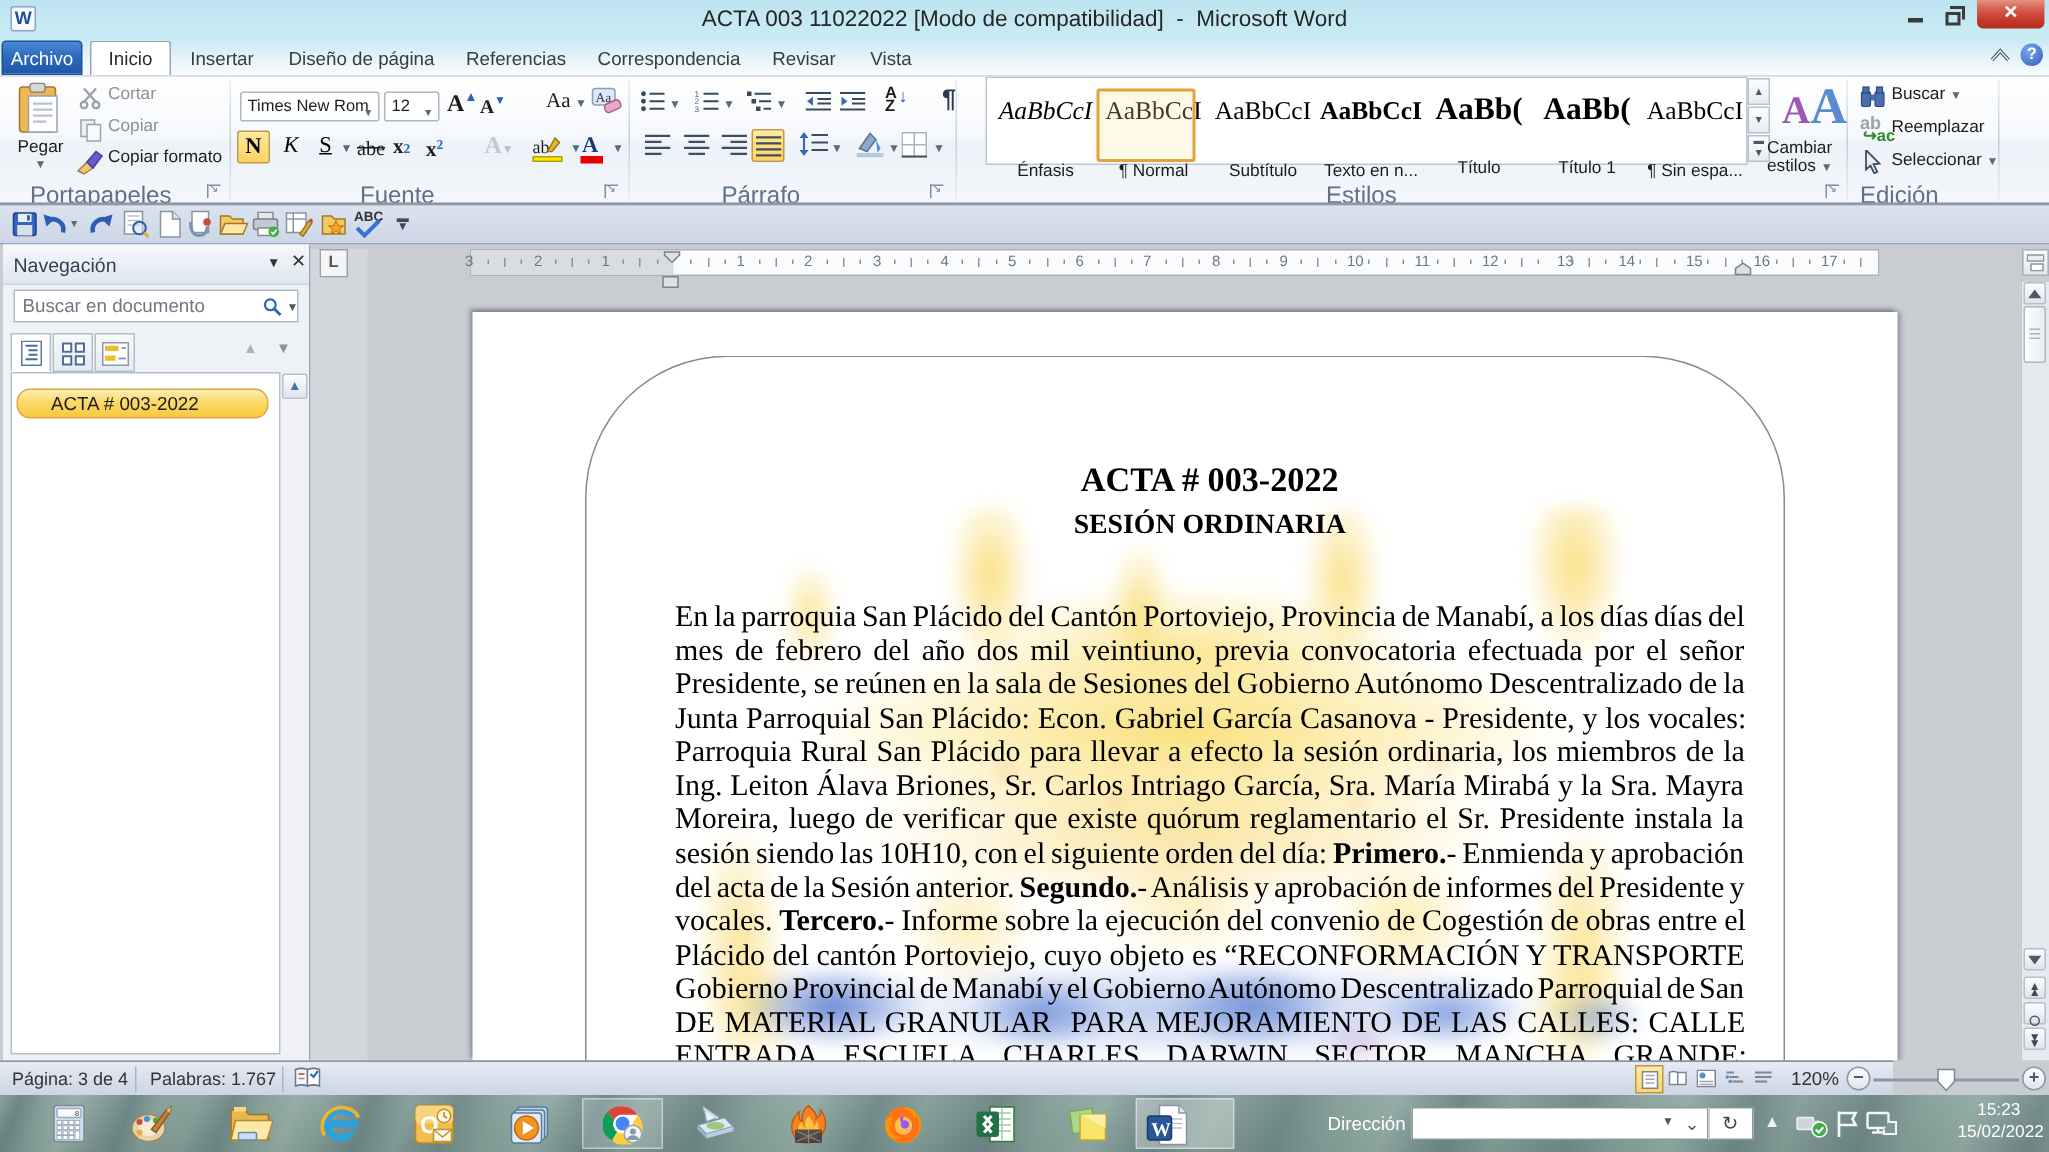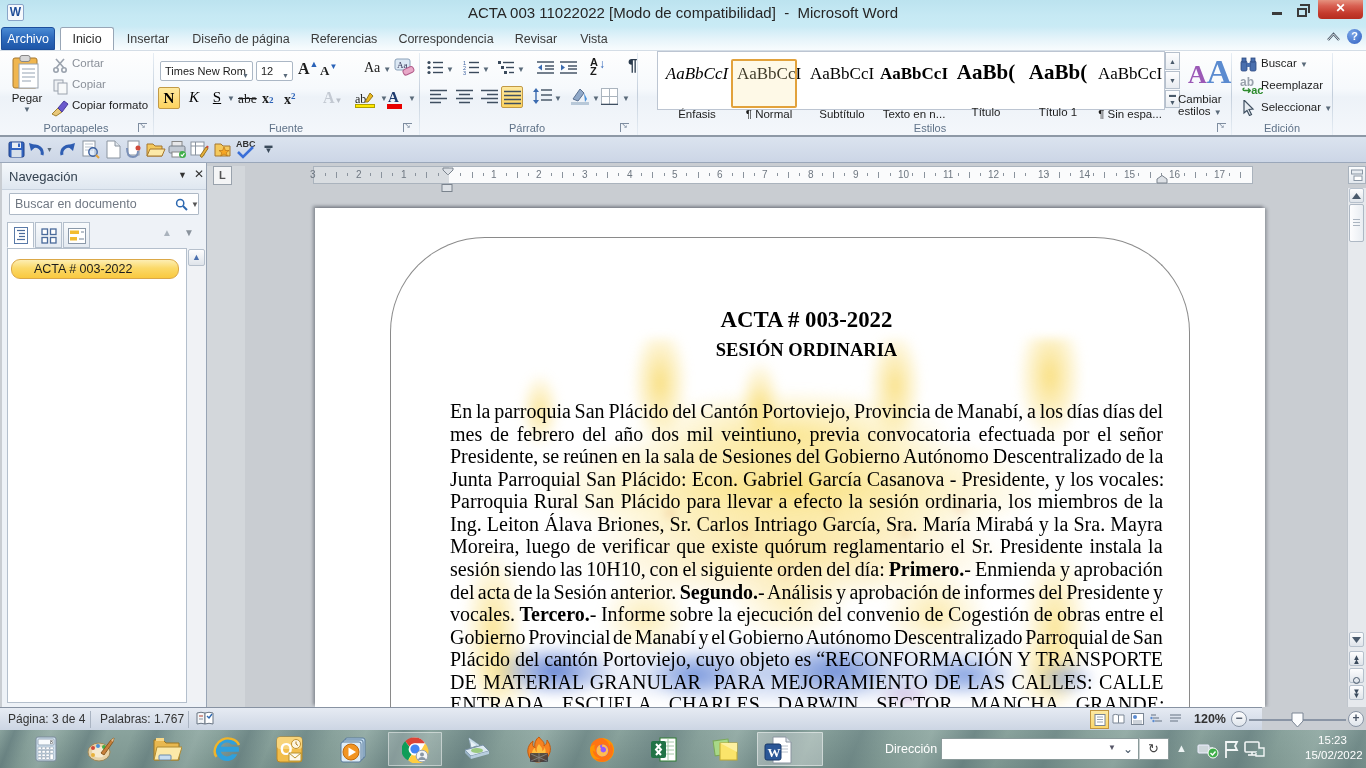--- a/index.html
+++ b/index.html
@@ -25,21 +25,21 @@
 #tab-archivo { left:1px; top:1px; width:54px; height:23px; background:linear-gradient(to bottom,#4a8bd4 0%,#2d6bbd 45%,#1e56a8 100%);
   border-radius:3px 3px 0 0; color:#fff; border:1px solid #1c4f9c; line-height:22px;}
 #tab-inicio { left:60px; top:1px; width:54px; height:24px; background:#ffffff; border:1px solid #98a6b6; border-bottom:none; border-radius:2.5px 2.5px 0 0; color:#2b2b2b; line-height:23px;}
 #help { left:1347px; top:29px; width:15px; height:15px; border-radius:50%; background:radial-gradient(circle at 35% 30%,#7aa6e8,#2f5fc0); color:#fff; font-size:11px; font-weight:bold; text-align:center; line-height:15px; }
 
 
 #ribbon { left:0; top:50px; width:1366px; height:85px;
   background:linear-gradient(to bottom,#fefefe 0%,#f6f9fc 45%,#edf2f8 55%,#f4f7fb 100%); border-top:1px solid #d4dde6;}
 #ribbon-bottom { left:0; top:135px; width:1366px; height:2px; background:#8e99a6; }
 .gsep { position:absolute; top:2px; width:1px; height:82px; background:linear-gradient(to bottom,#e7eef5,#c3cedb 50%,#e7eef5); }
-.glabel { position:absolute; top:71px; font-size:11px; color:#5f7288; text-align:center; }
+.glabel { position:absolute; top:71px; font-size:16px; color:#5f7288; text-align:left; }
 .launcher { position:absolute; top:72px; width:9px; height:9px; border-left:1px solid #7e8da0; border-top:1px solid #7e8da0; }
 .launcher:before { content:"\2198"; position:absolute; left:0px; top:-3px; font-size:8px; color:#7e8da0;}
 .ribtxt { position:absolute; font-size:11.5px; color:#444; }
 .gray { color:#8a9099; }
 .dd { color:#5a6a7a; font-size:8px; }
 
 
 .ric { position:absolute; }
 .combo { position:absolute; height:20px; background:#fff; border:1px solid #abb7c5; border-radius:2px; font-size:11px; color:#1c1c1c; line-height:18px; padding-left:4px;}
 .combo .ca { position:absolute; right:3px; top:5px; font-size:7px; color:#5a6a7a;}
@@ -662,22 +662,22 @@
       <div class="ln" style="word-spacing:-1.223px;">En la parroquia San Plácido del Cantón Portoviejo, Provincia de Manabí, a los días días del</div>
       <div class="ln" style="word-spacing:2.806px;">mes de febrero del año dos mil veintiuno, previa convocatoria efectuada por el señor</div>
       <div class="ln" style="word-spacing:-0.842px;">Presidente, se reúnen en la sala de Sesiones del Gobierno Autónomo Descentralizado de la</div>
       <div class="ln" style="word-spacing:0.184px;">Junta Parroquial San Plácido: Econ. Gabriel García Casanova - Presidente, y los vocales:</div>
       <div class="ln" style="word-spacing:1.079px;">Parroquia Rural San Plácido para llevar a efecto la sesión ordinaria, los miembros de la</div>
       <div class="ln" style="word-spacing:0.195px;">Ing. Leiton Álava Briones, Sr. Carlos Intriago García, Sra. María Mirabá y la Sra. Mayra</div>
       <div class="ln" style="word-spacing:1.433px;">Moreira, luego de verificar que existe quórum reglamentario el Sr. Presidente instala la</div>
       <div class="ln" style="word-spacing:-1.074px;">sesión siendo las 10H10, con el siguiente orden del día: <b>Primero.</b>- Enmienda y aprobación</div>
       <div class="ln" style="word-spacing:-1.604px;">del acta de la Sesión anterior. <b>Segundo.</b>- Análisis y aprobación de informes del Presidente y</div>
       <div class="ln" style="word-spacing:-0.467px;">vocales. <b>Tercero.</b>- Informe sobre la ejecución del convenio de Cogestión de obras entre el</div>
+      <div class="ln" style="word-spacing:-0.054px;">Plácido del cantón Portoviejo, cuyo objeto es “RECONFORMACIÓN Y TRANSPORTE</div>
       <div class="ln" style="word-spacing:-2.312px;">Gobierno Provincial de Manabí y el Gobierno Autónomo Descentralizado Parroquial de San</div>
-      <div class="ln" style="word-spacing:-0.054px;">Plácido del cantón Portoviejo, cuyo objeto es “RECONFORMACIÓN Y TRANSPORTE</div>
       <div class="ln" style="word-spacing:1.393px;">DE MATERIAL GRANULAR&nbsp; PARA MEJORAMIENTO DE LAS CALLES: CALLE</div>
       <div class="ln" style="word-spacing:12.666px;">ENTRADA ESCUELA CHARLES DARWIN SECTOR MANCHA GRANDE;</div>
     </div>
   </div>
 </div>
 
 <div class="abs" id="statusbar">
   <span style="position:absolute;left:8px;top:4px;">Página: 3 de 4</span>
   <div class="sep" style="left:90px;"></div>
   <span style="position:absolute;left:100px;top:4px;">Palabras: 1.767</span>
@@ -720,21 +720,21 @@
           <circle cx="3.5" cy="8" r="1.2"></circle>
         </g>
       </svg></div>
   <div class="vbtn" style="left:1166px;"><svg width="13" height="12" viewBox="0 0 13 12">
         <g stroke="#7a8694" stroke-width="1.2">
           <line x1="1" y1="2" x2="12" y2="2"></line>
           <line x1="1" y1="5" x2="12" y2="5"></line>
           <line x1="1" y1="8" x2="9" y2="8"></line>
         </g>
       </svg></div>
-  <span style="position:absolute;left:1194px;top:4px;font-size:12.5px;font-weight:bold;">120%</span>
+  <span style="position:absolute;left:1194px;top:4px;font-size:12.5px;">120%</span>
   <div class="zbtn" style="left:1231px;">−</div>
   <div style="position:absolute;left:1249px;top:11px;width:97px;height:1.5px;background:#8a95a5;"></div>
   <svg style="position:absolute;left:1291px;top:4px;" width="13" height="16" viewBox="0 0 13 16">
       <path d="M1 1 L12 1 L12 9 L6.5 15 L1 9 Z" fill="#fcfdfe" stroke="#7a8594"></path>
     </svg>
   <div class="zbtn" style="left:1348px;">+</div>
 </div>
 
 <div class="abs" id="taskbar">
   <div class="tbtn" style="left:388px;width:54px;"></div>

